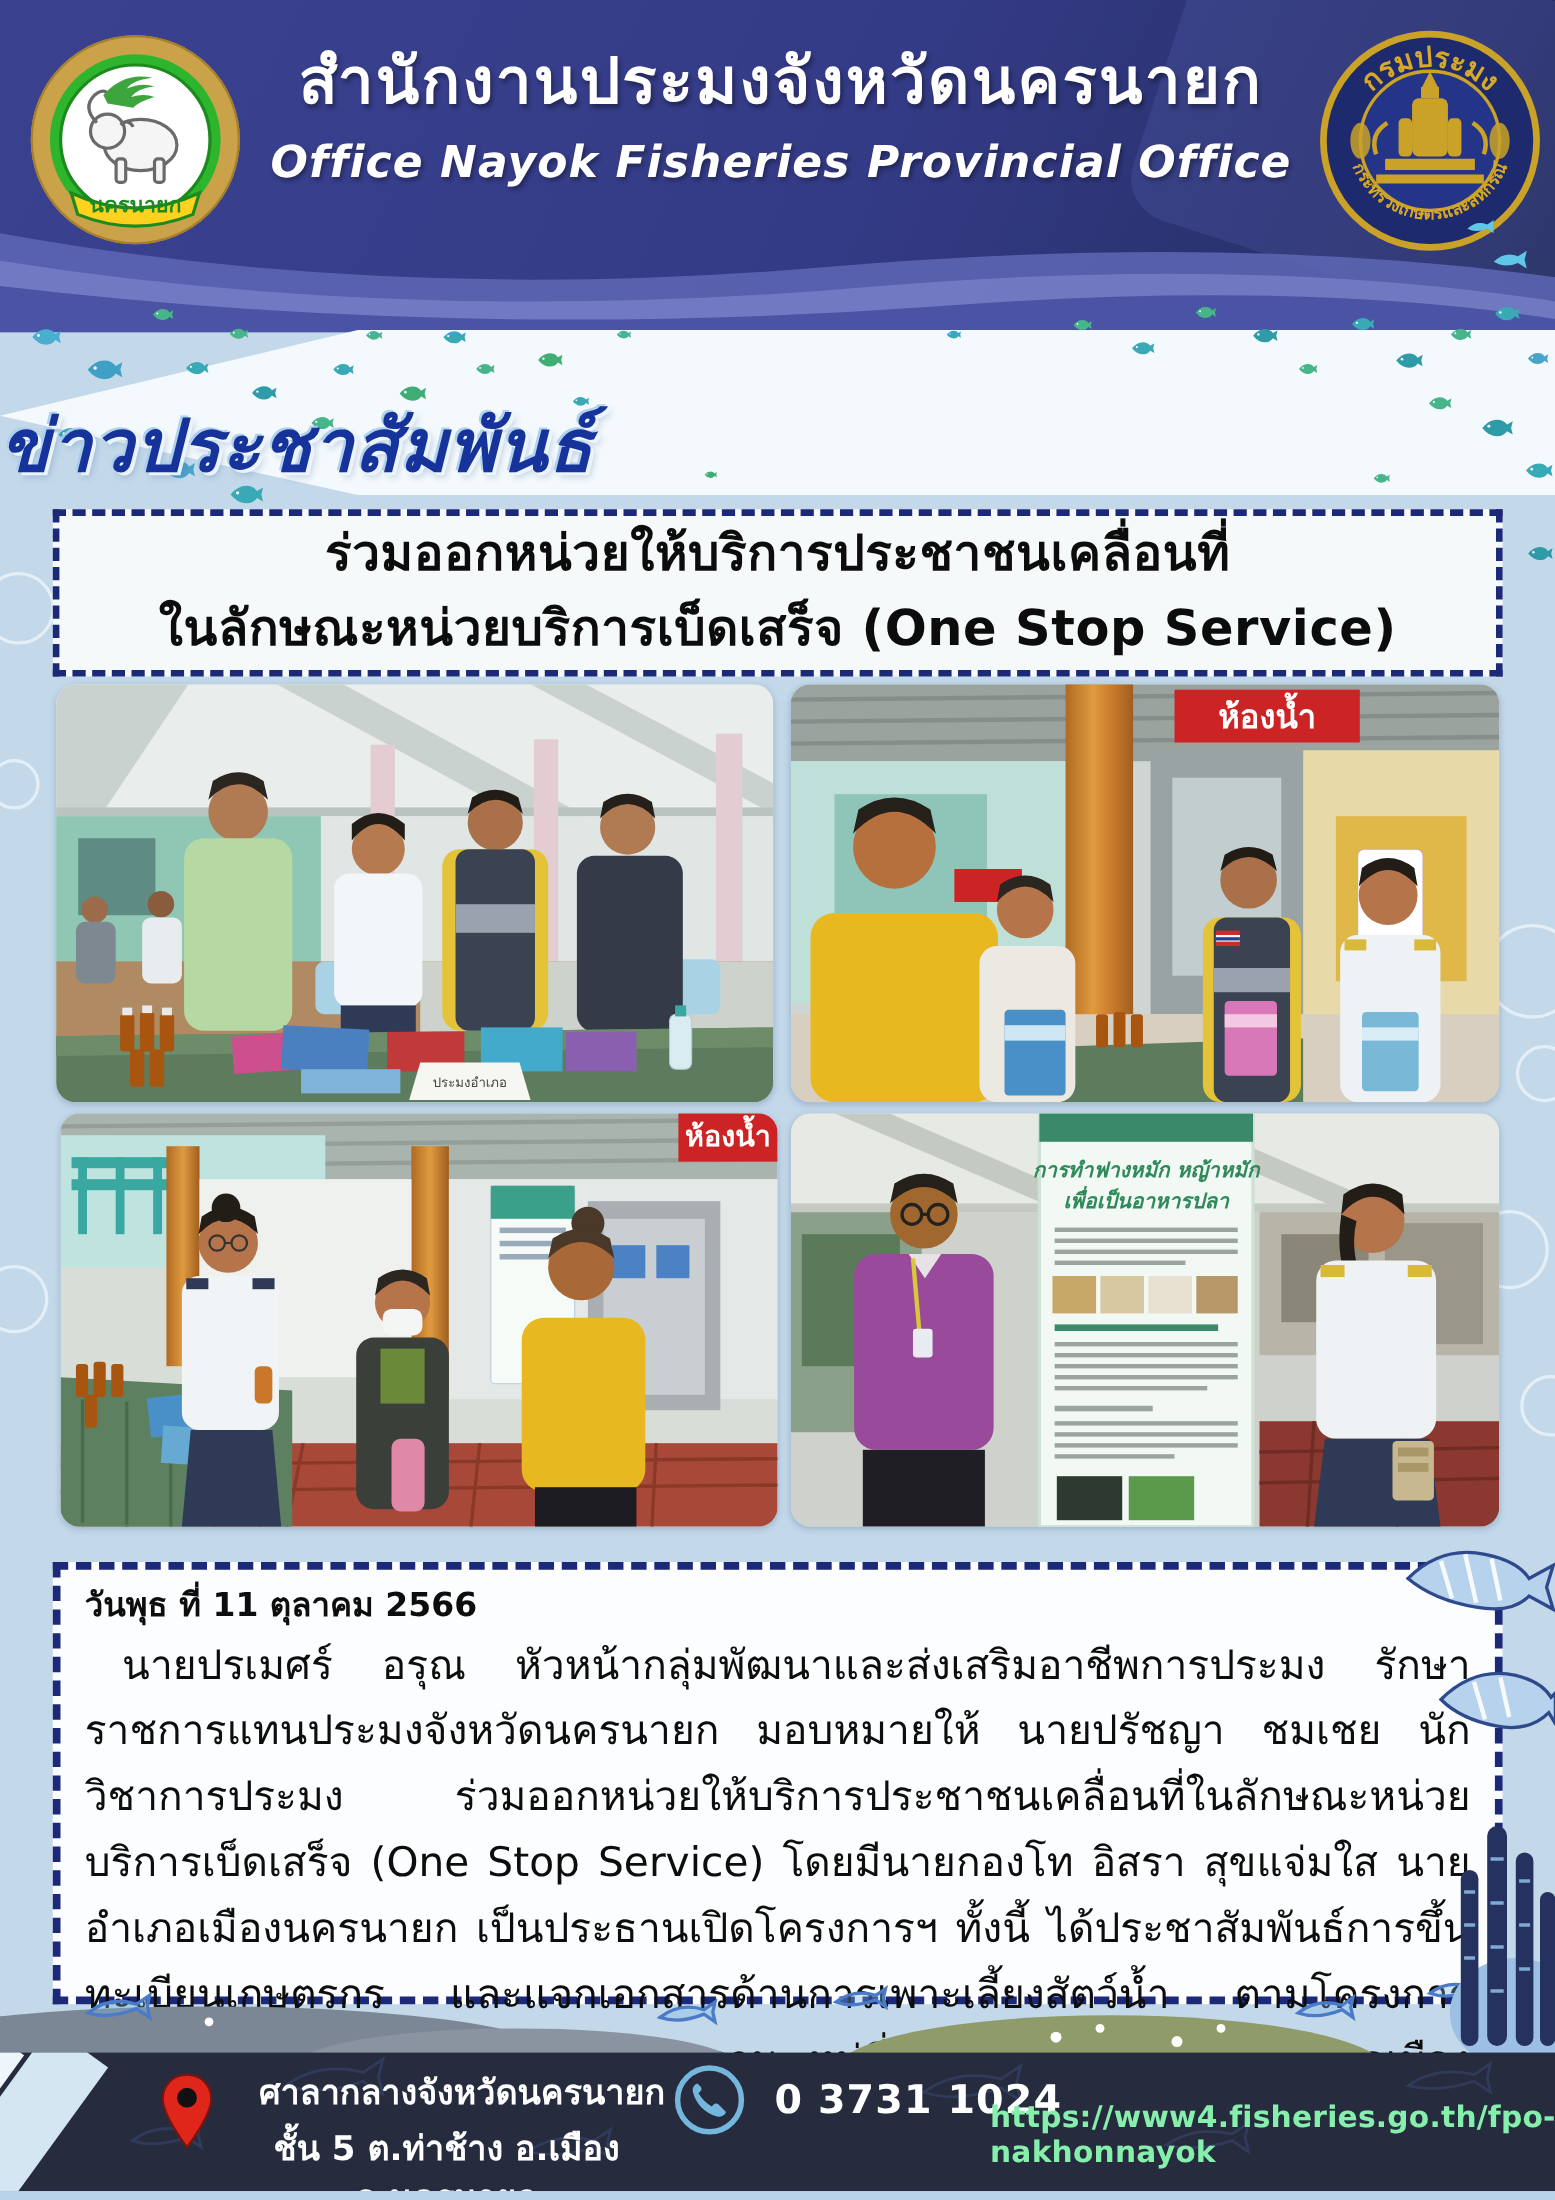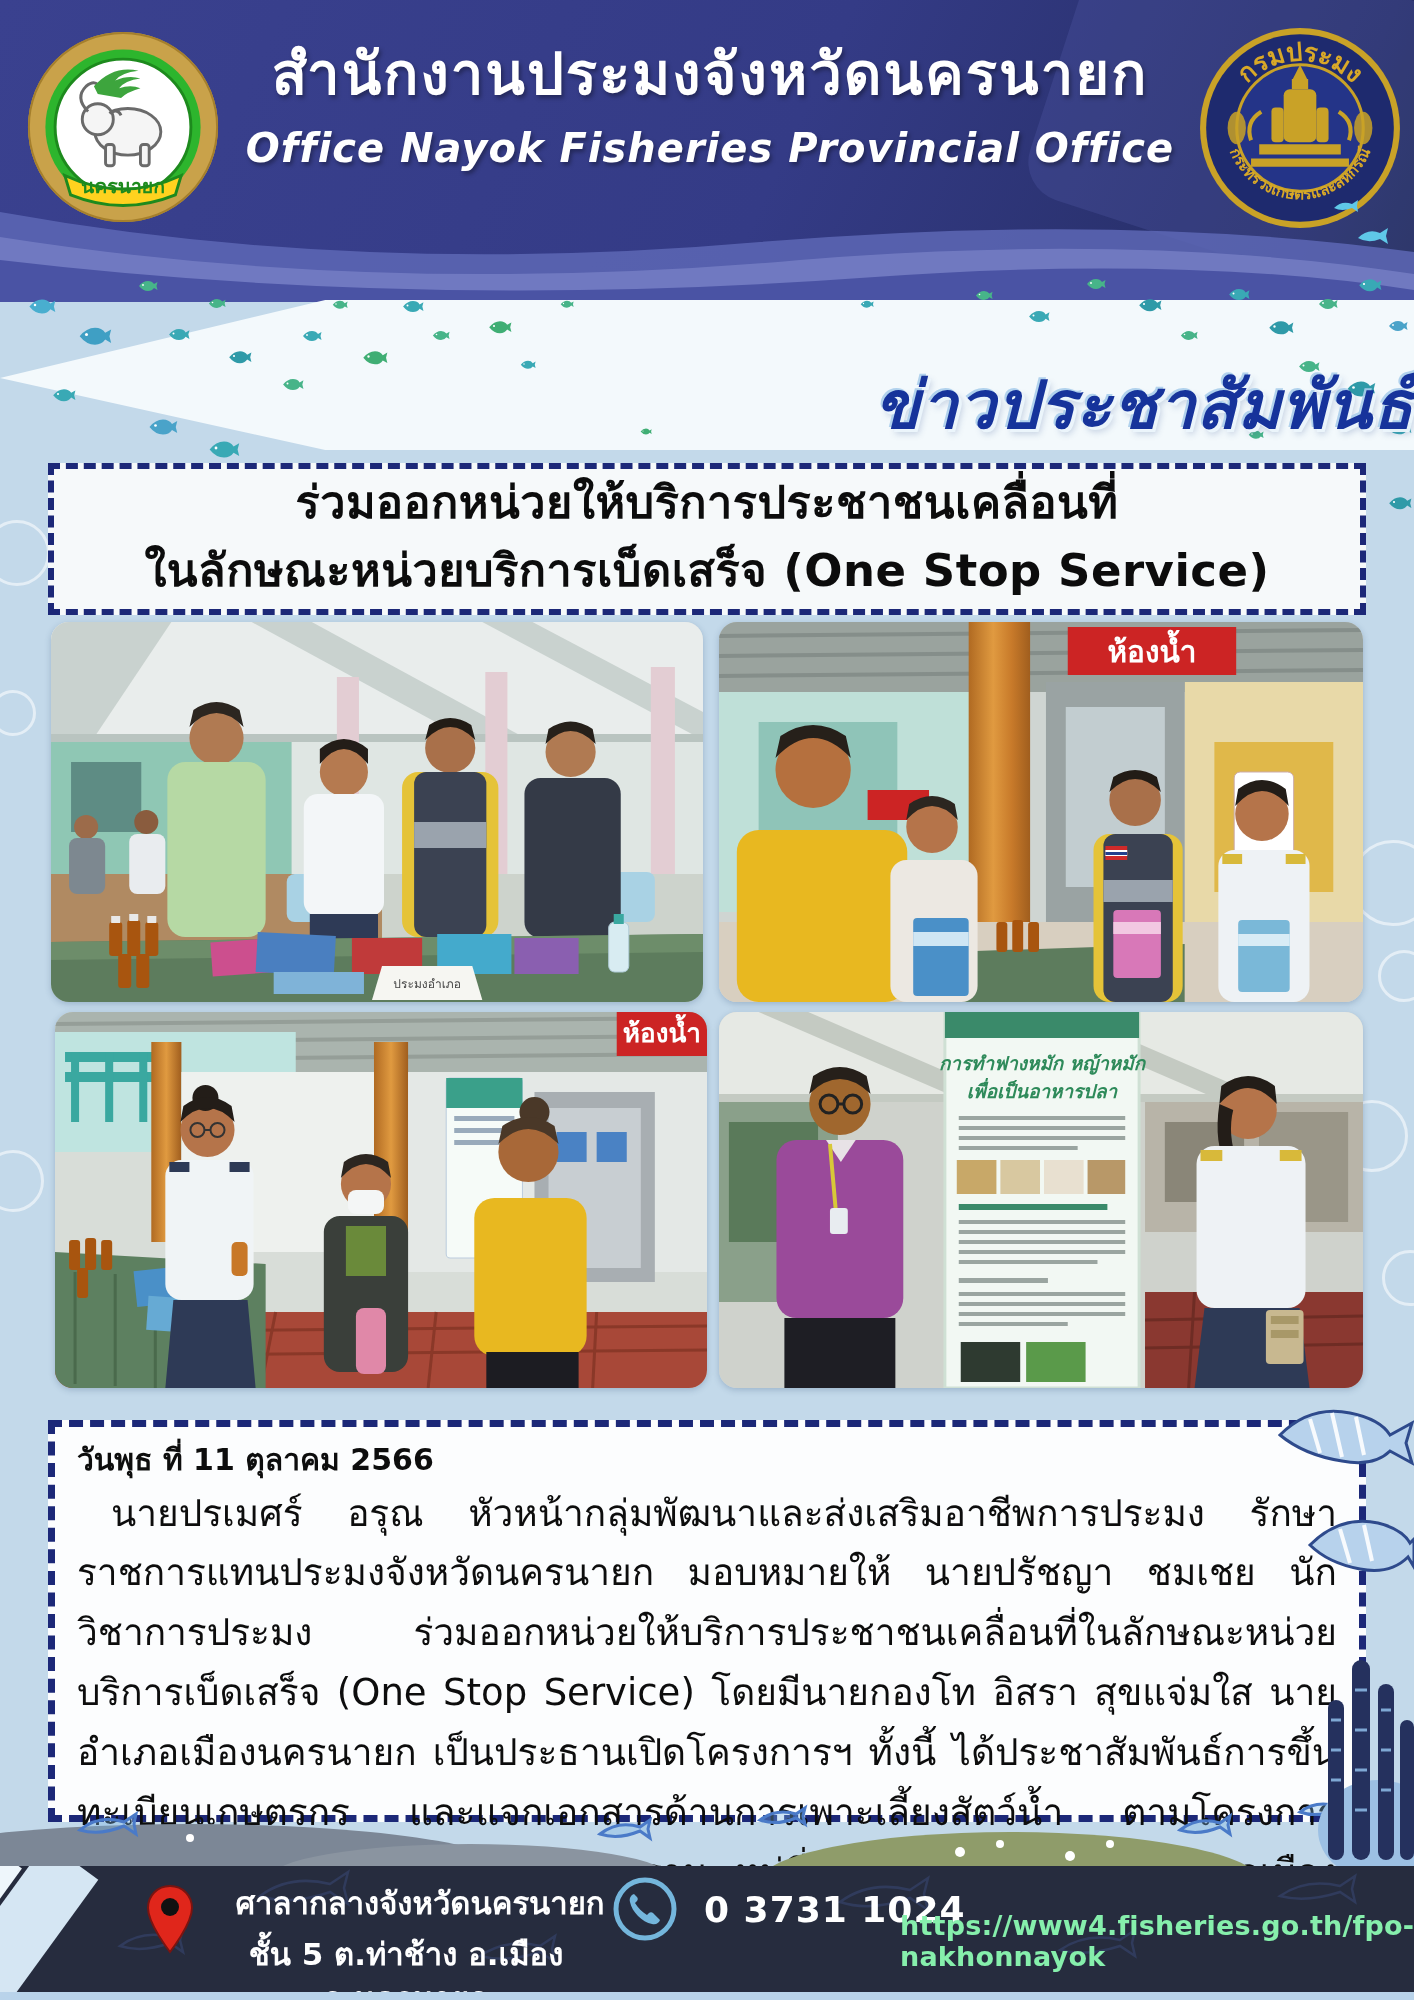--- a/index.html
+++ b/index.html
@@ -20,21 +20,21 @@
   .logo{position:absolute;}
   .logo-left{left:26px;top:30px;width:194px;height:194px;}
   .logo-right{left:1198px;top:26px;width:204px;height:204px;}
   .header-minifish{position:absolute;pointer-events:none;}
 
   
   .chevron-band{position:absolute;left:0;top:300px;width:1414px;height:150px;background:#f3f9fc;
     clip-path:polygon(0 52%,23% 0,100% 0,100% 100%,23% 100%);}
   .fish-layer{position:absolute;left:0;top:228px;width:1414px;height:300px;pointer-events:none;}
   .bubble{position:absolute;border:3px solid rgba(255,255,255,.55);border-radius:50%;}
-  .section-title{position:absolute;left:0;top:352px;width:1414px;text-align:right;
+  .section-title{position:absolute;left:0;top:352px;width:1414px;text-align:left;
     font-size:66px;font-weight:800;font-style:italic;color:#16339b;letter-spacing:1px;
     text-shadow:3px 3px 0 rgba(236,246,252,.95),-2px -2px 0 rgba(170,205,235,.9),4px 5px 6px rgba(60,90,150,.25);}
 
   
   .headline-box{position:absolute;left:48px;top:463px;width:1318px;height:152px;
     background:#f6f9fa;border:6px dashed #1c2878;box-sizing:border-box;
     display:flex;flex-direction:column;align-items:center;}
   .headline-line{font-size:45px;font-weight:800;color:#0c0c0c;line-height:1.5;letter-spacing:.5px;}
 
   

